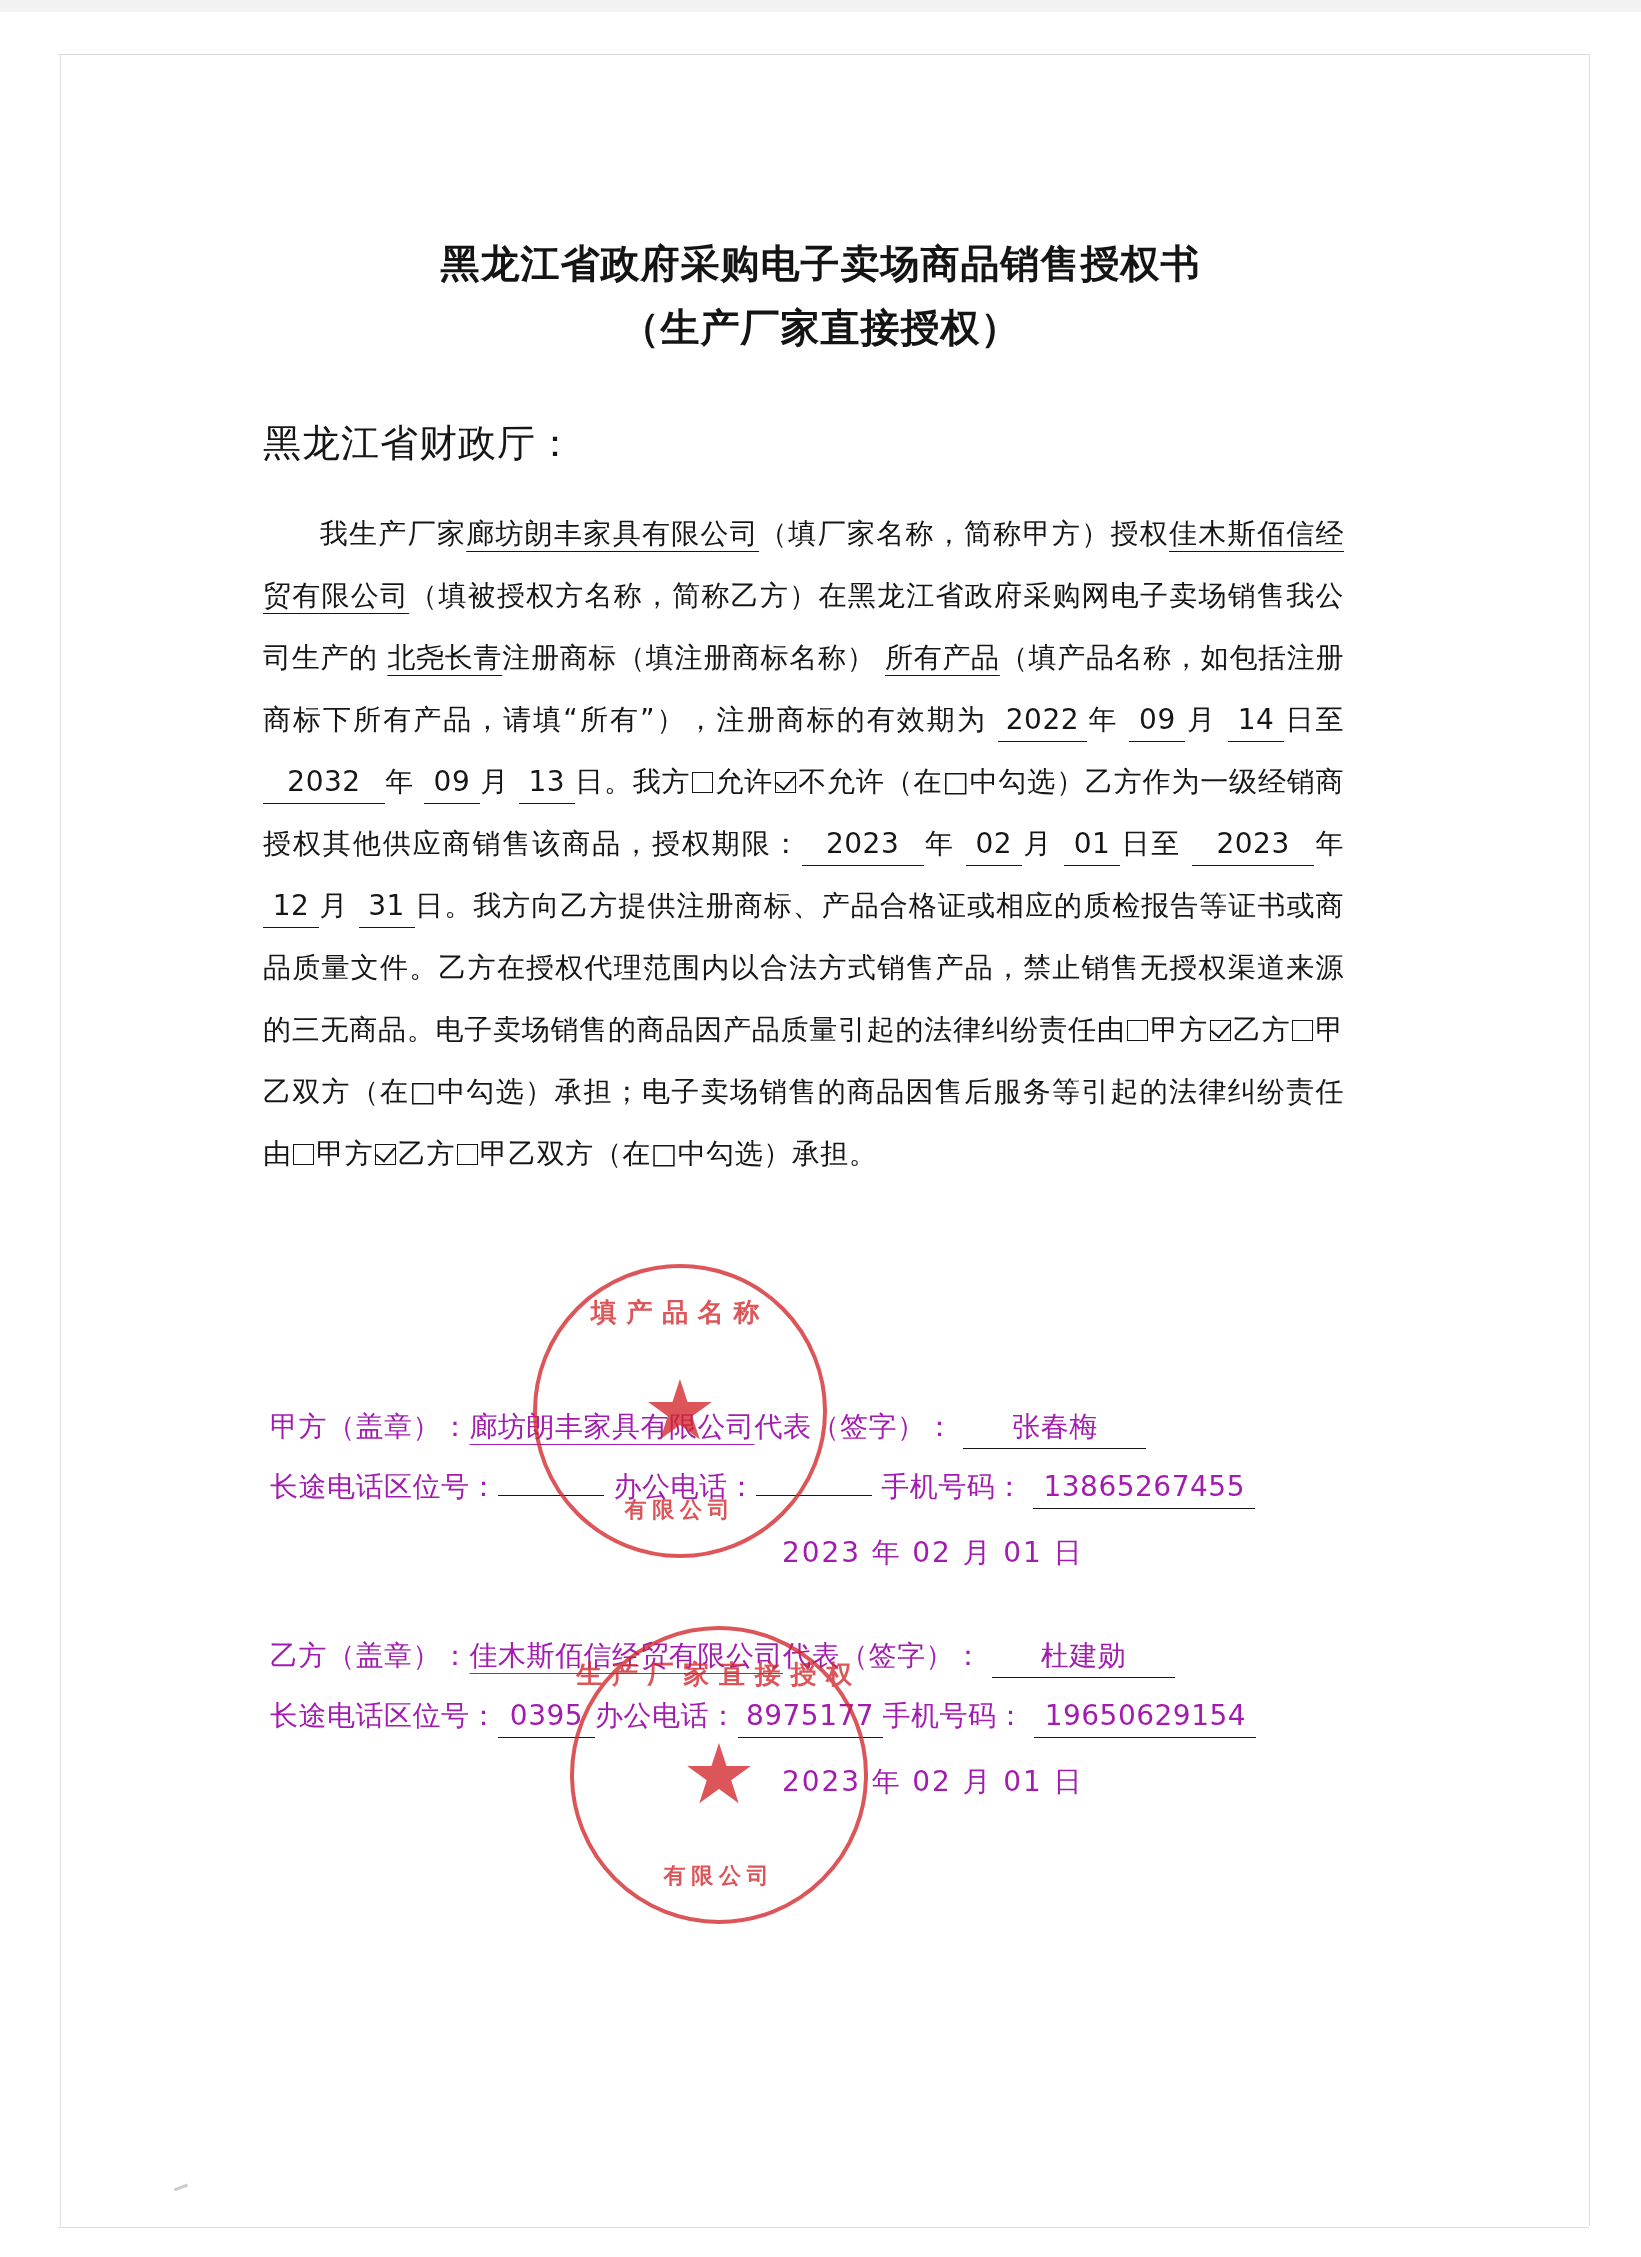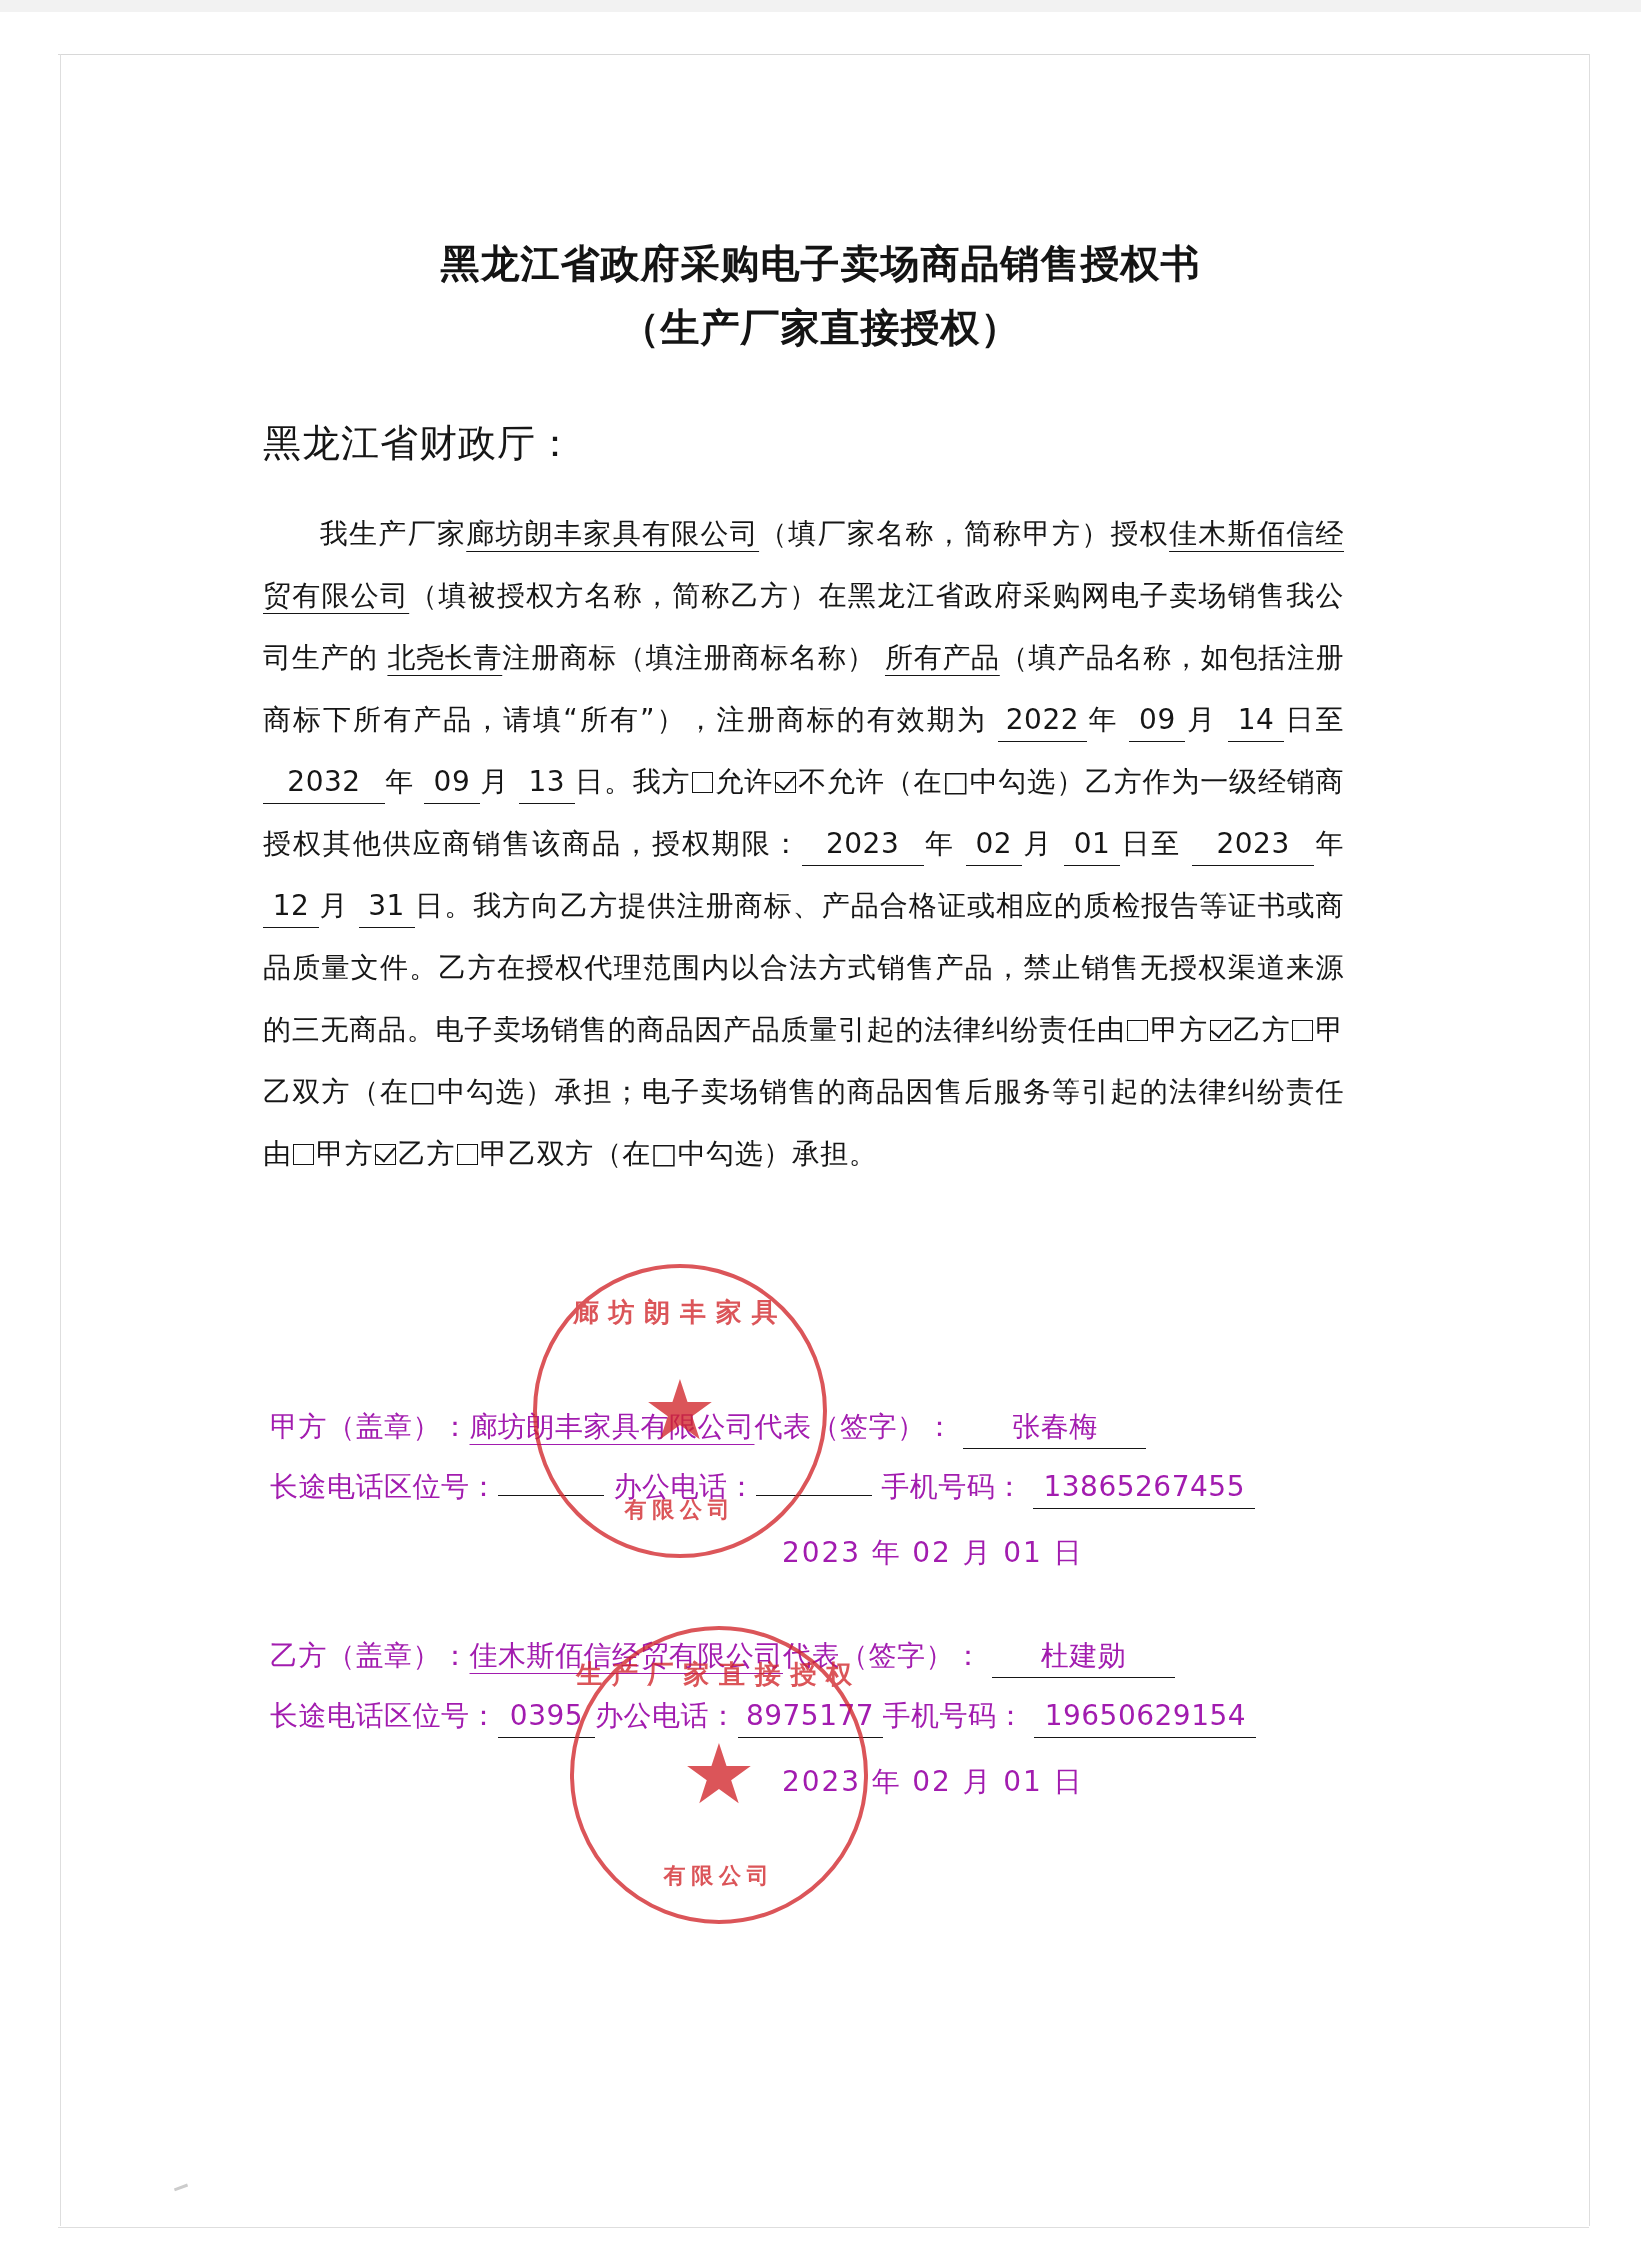--- a/index.html
+++ b/index.html
@@ -223,21 +223,21 @@
     <div class="sig-line">
       <span>乙方（盖章）：</span><span class="ul hand">佳木斯佰信经贸有限公司</span><span>代表（签字）：</span> <span class="blank" style="min-width:183px">杜建勋</span>
     </div>
     <div class="sig-line">
       <span>长途电话区位号：</span><span class="blank hand" style="min-width:97px">0395</span><span>办公电话：</span><span class="blank hand" style="min-width:145px">8975177</span><span>手机号码：</span> <span class="blank hand" style="min-width:222px">19650629154</span>
     </div>
     <div class="date-line">2023 年 02 月 01 日</div>
   </div>
 
   <div class="seal seal-a">
-    <div class="seal-top-text">廊坊朗丰家具</div>
+    <div class="seal-top-text">填产品名称</div>
     <div class="star">★</div>
     <div class="seal-bottom-text">有限公司</div>
   </div>
 
   <div class="seal seal-b">
     <div class="seal-top-text">生产厂家直接授权</div>
     <div class="star">★</div>
     <div class="seal-bottom-text">有限公司</div>
   </div>
 

